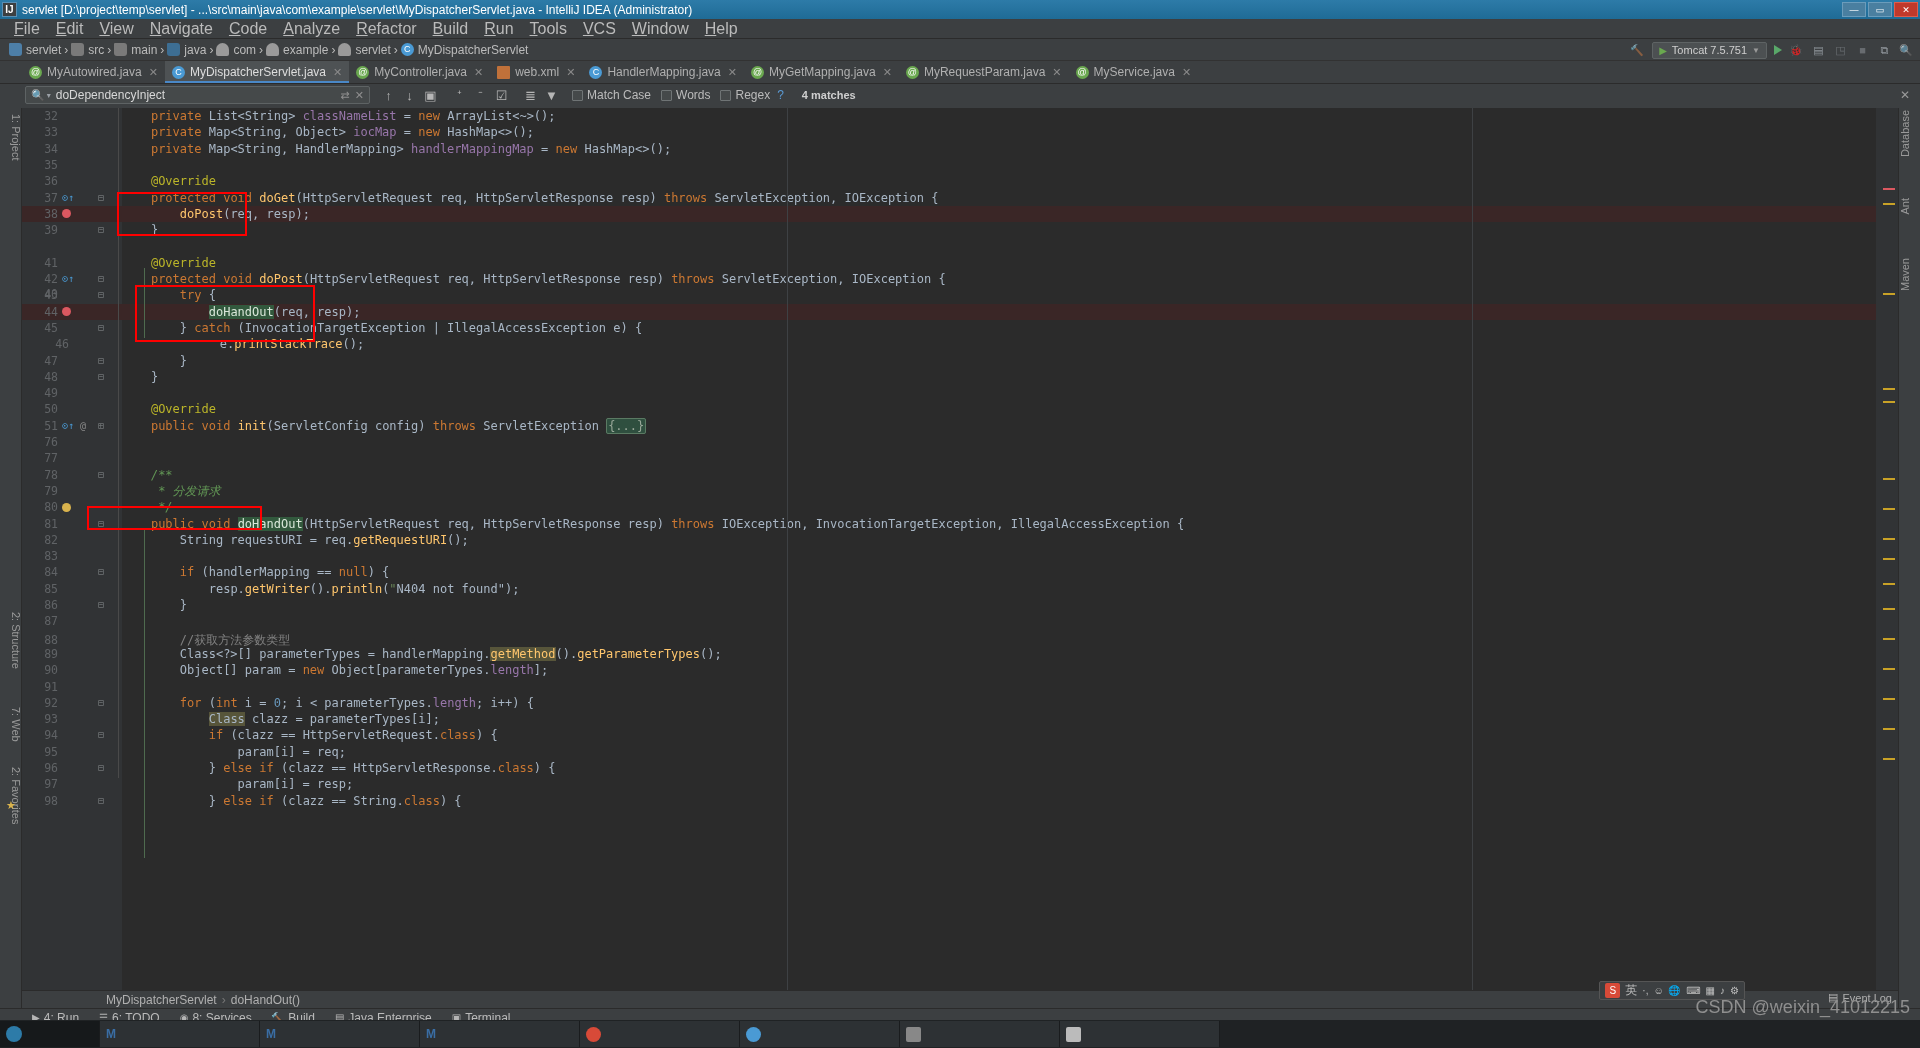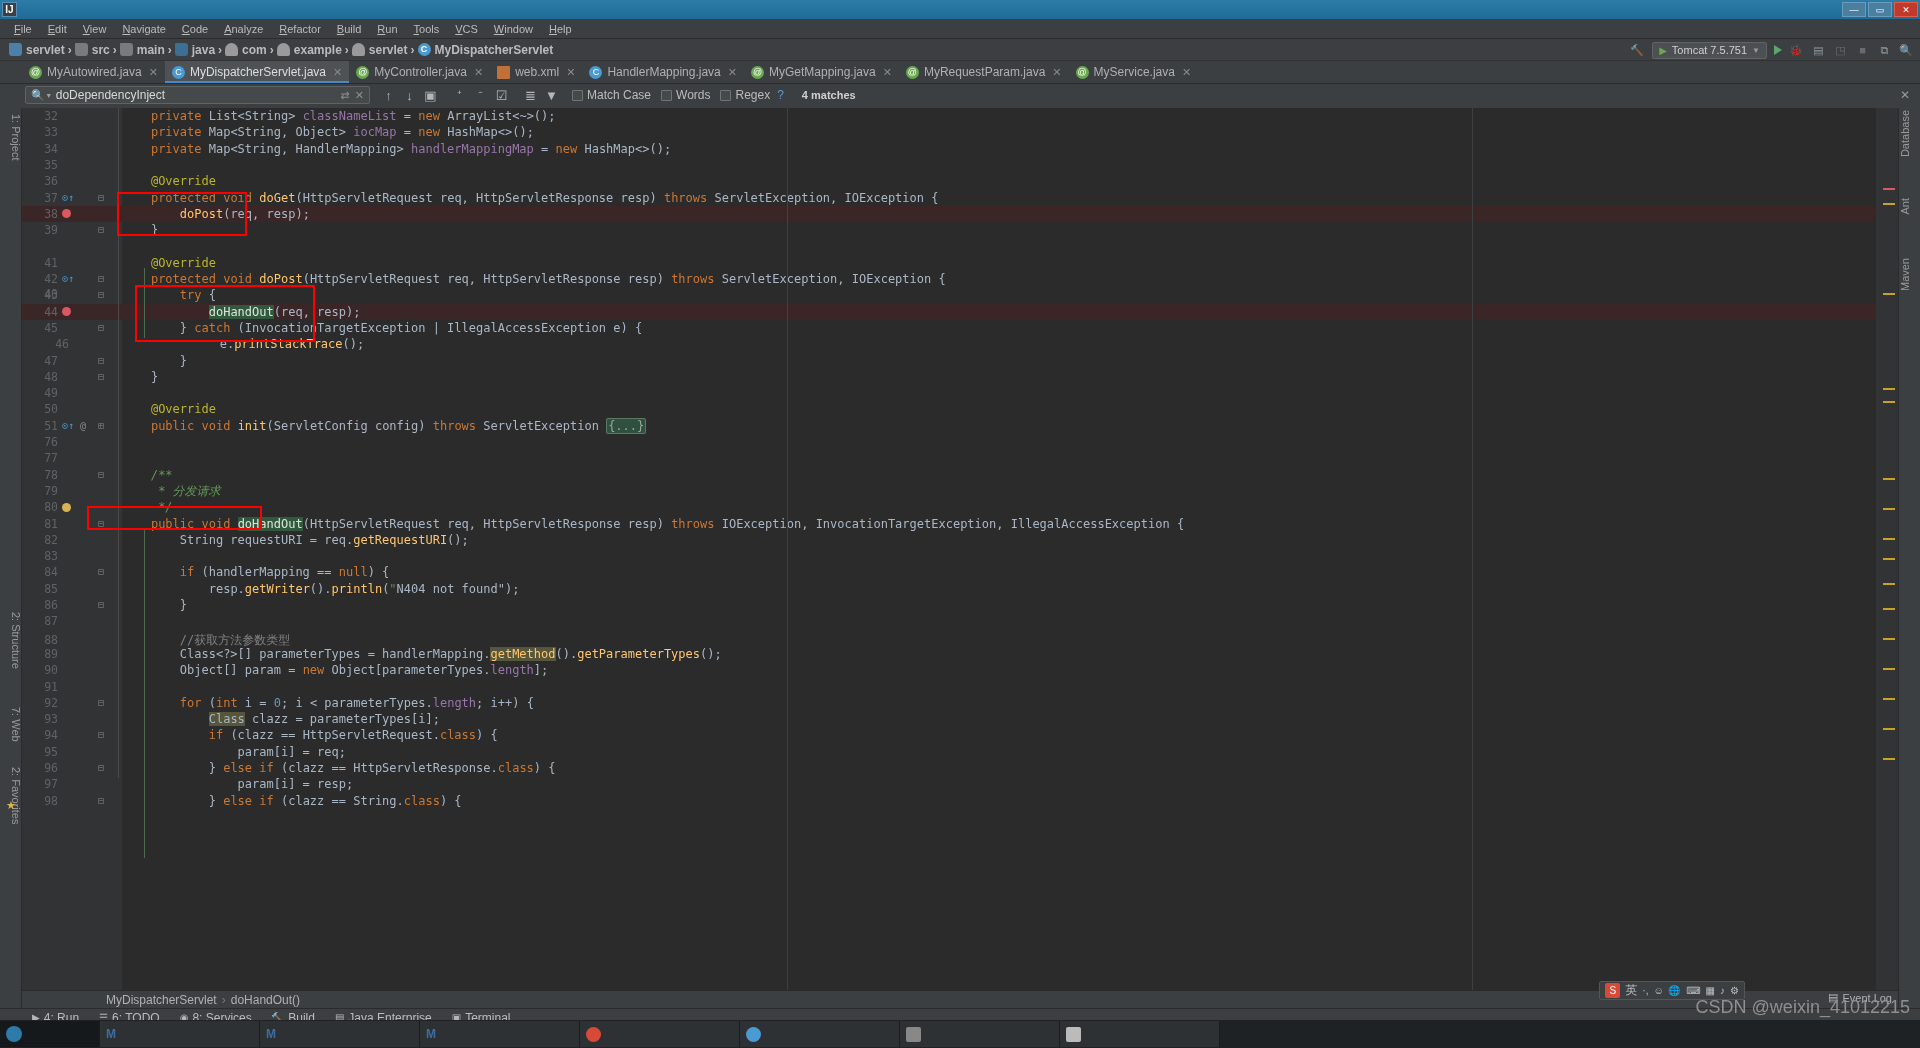--- a/index.html
+++ b/index.html
@@ -24,21 +24,21 @@
     flex:0 0 auto;
   }
   .titlebar .ttl{white-space:nowrap;overflow:hidden;text-overflow:ellipsis;}
   .winbtns{position:absolute;right:2px;top:2px;display:flex;gap:2px;}
   .winbtn{width:24px;height:15px;background:#4a7fa0;border:1px solid #6b9cbb;
     display:flex;align-items:center;justify-content:center;color:#fff;font-size:9px;}
   .winbtn.close{background:#c0392b;border-color:#e05c4b;}
 
   
   .menubar{height:20px;background:#3c3f41;display:flex;align-items:center;padding-left:6px;border-bottom:1px solid #2b2b2b;}
-  .menubar .mi{padding:0 8px;line-height:20px;font-size:11px;color:#bbbbbb;}
+  .menubar .mi{padding:0 8px;line-height:20px;font-size:16px;color:#bbbbbb;}
   .menubar .mi u{text-decoration:underline;}
 
   
   .navbar{height:22px;background:#3c3f41;display:flex;align-items:center;padding-left:6px;position:relative;border-bottom:1px solid #323232;}
   .crumb{display:flex;align-items:center;gap:4px;padding:0 3px;font-size:12px;color:#bbbbbb;}
   .ic{width:13px;height:13px;display:inline-block;flex:0 0 auto;border-radius:2px;position:relative;}
   .ic.folder{background:#7a7a7a;border-radius:1px 3px 3px 3px;}
   .ic.folder.blue{background:#4d7fa8;}
   .ic.folder.src{background:#3d6e93;}
   .ic.pkg{background:#9a9a9a;border-radius:50% 50% 2px 2px;}
@@ -145,20 +145,21 @@
   .watermark{position:absolute;right:10px;bottom:30px;color:#8f8f8f;font-size:18px;}
   .eventlog{position:absolute;right:28px;bottom:44px;font-size:11px;color:#b0b0b0;display:flex;align-items:center;gap:4px;}
 </style>
 </head>
 <body>
 
 <div class="app">
 
   <div class="titlebar">
     <div class="logo">IJ</div>
+    <div class="ttl">servlet [D:\project\temp\servlet] - ...\src\main\java\com\example\servlet\MyDispatcherServlet.java - IntelliJ IDEA (Administrator)</div>
     <div class="winbtns">
       <div class="winbtn">—</div>
       <div class="winbtn">▭</div>
       <div class="winbtn close">✕</div>
     </div>
   </div>
 
   <div class="menubar" id="menubar">
       <div class="mi"><u>F</u>ile</div>
       <div class="mi"><u>E</u>dit</div>
@@ -169,21 +170,21 @@
       <div class="mi"><u>R</u>efactor</div>
       <div class="mi"><u>B</u>uild</div>
       <div class="mi"><u>R</u>un</div>
       <div class="mi"><u>T</u>ools</div>
       <div class="mi"><u>V</u>CS</div>
       <div class="mi"><u>W</u>indow</div>
       <div class="mi"><u>H</u>elp</div>
     </div>
 
   <div class="navbar">
-    <div id="crumbs" style="display:flex;align-items:center;font-weight:bold;">
+    <div id="crumbs" style="display:flex;align-items:center;">
         <div class="crumb">
           <span class="ic folder blue"></span>
           <span>servlet</span>
         </div>
         <span class="sep">›</span>
         <div class="crumb">
           <span class="ic folder"></span>
           <span>src</span>
         </div>
         <span class="sep">›</span>

